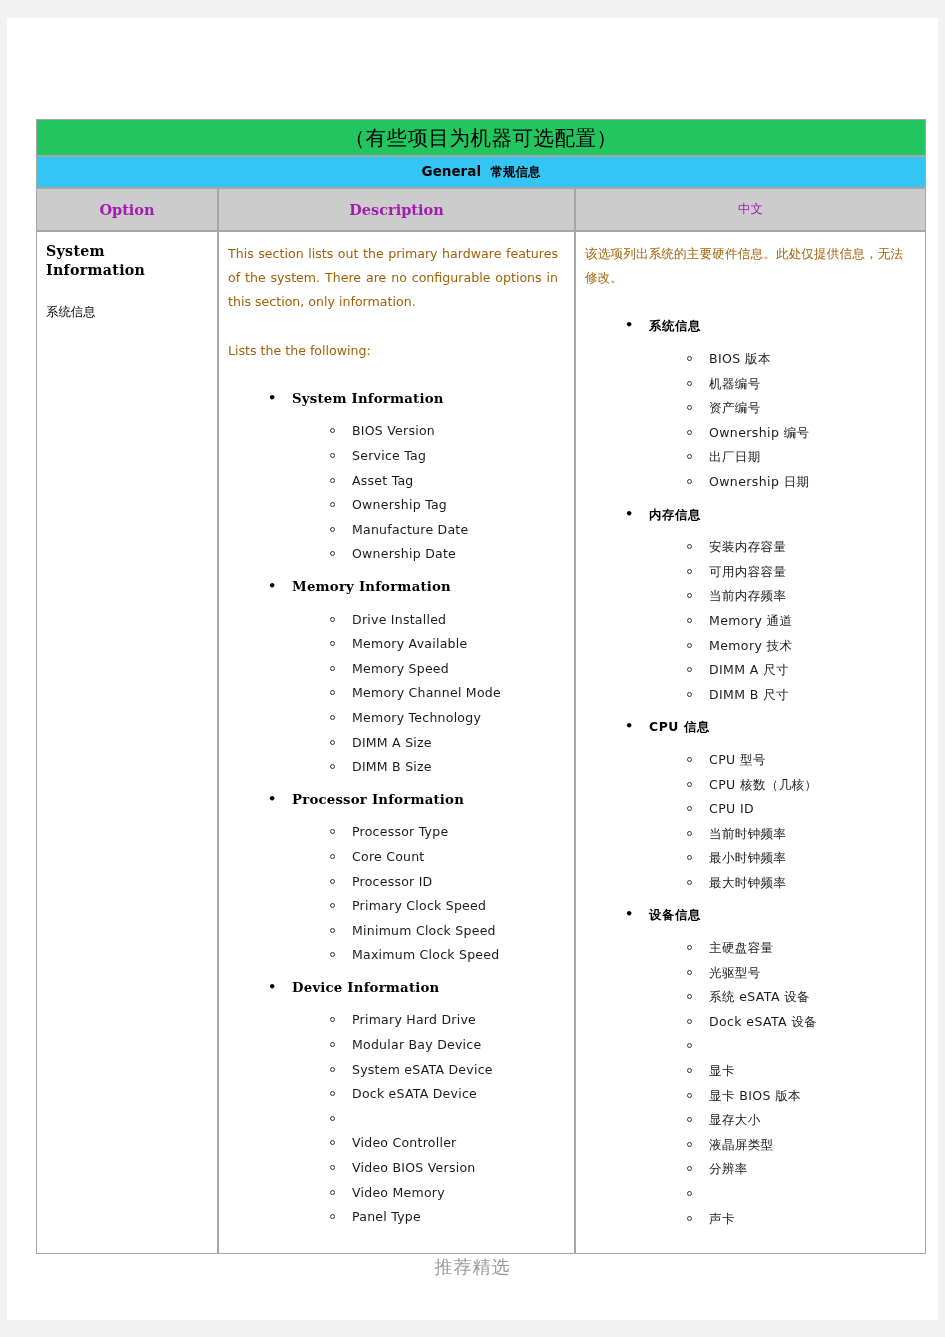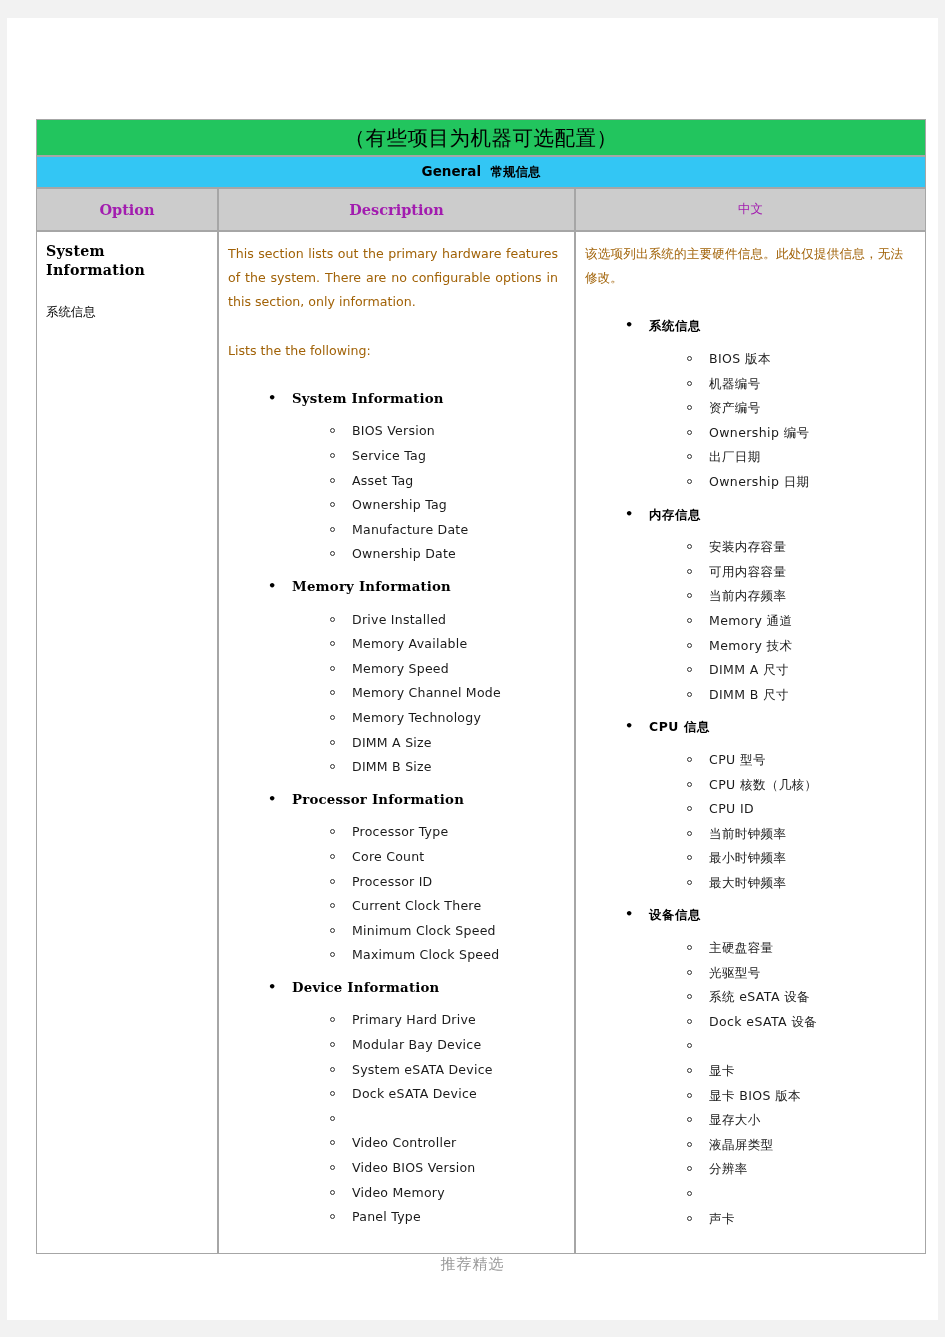--- a/index.html
+++ b/index.html
@@ -188,21 +188,21 @@
   .list-block { margin-top: 0px; }
 
   
   .footer {
     position: absolute;
     left: 0;
     top: 1237px;
     width: 931px;
     text-align: center;
     font-family: Liberation Sans, sans-serif;
-    font-size: 15px;
+    font-size: 18px;
     color: #9a9a9a;
     letter-spacing: 1px;
   }
 </style>
 </head>
 <body>
 
 <div class="page">
 
   <table class="doc-table">
@@ -253,21 +253,21 @@
                     <li class="sub">Memory Speed</li>
                     <li class="sub">Memory Channel Mode</li>
                     <li class="sub">Memory Technology</li>
                     <li class="sub">DIMM A Size</li>
                     <li class="sub">DIMM B Size</li>
                   </ul></li>
                 <li class="grp"><span>Processor Information</span><ul class="lvl2">
                     <li class="sub">Processor Type</li>
                     <li class="sub">Core Count</li>
                     <li class="sub">Processor ID</li>
-                    <li class="sub">Current Clock There</li>
+                    <li class="sub">Primary Clock Speed</li>
                     <li class="sub">Minimum Clock Speed</li>
                     <li class="sub">Maximum Clock Speed</li>
                   </ul></li>
                 <li class="grp"><span>Device Information</span><ul class="lvl2">
                     <li class="sub">Primary Hard Drive</li>
                     <li class="sub">Modular Bay Device</li>
                     <li class="sub">System eSATA Device</li>
                     <li class="sub">Dock eSATA Device</li>
                     <li class="sub"></li>
                     <li class="sub">Video Controller</li>

